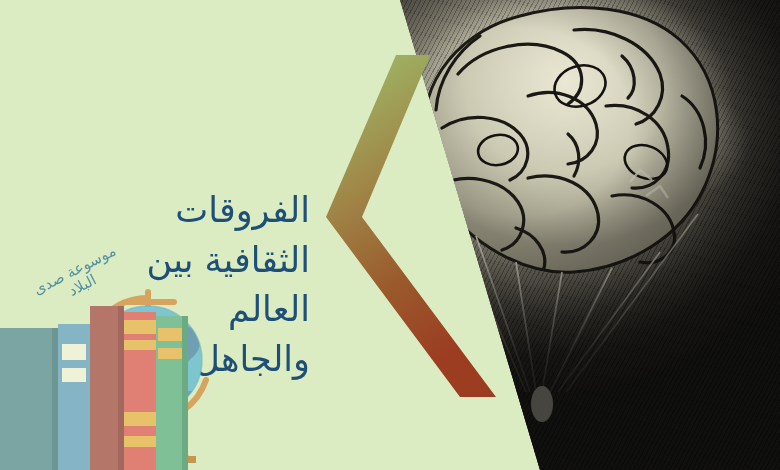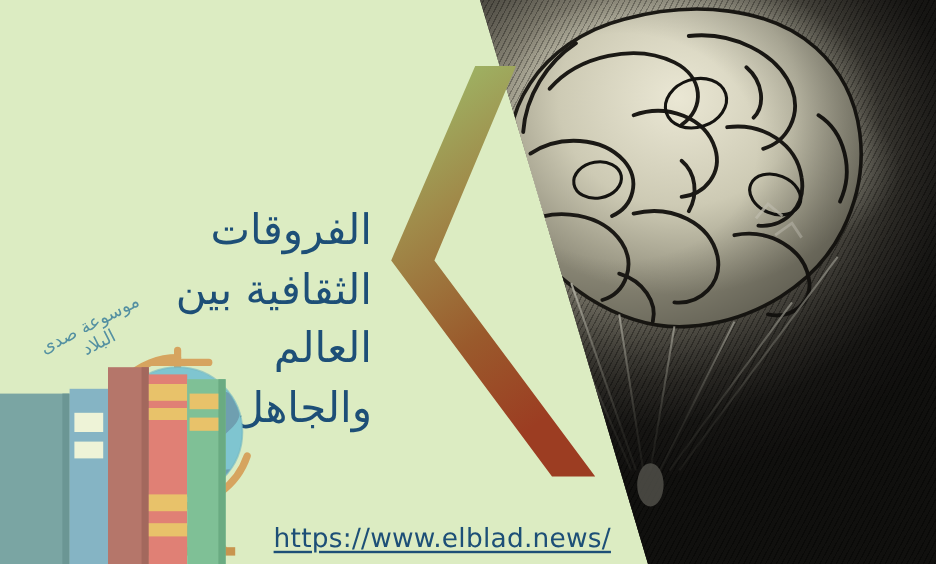--- a/index.html
+++ b/index.html
@@ -74,21 +74,21 @@
     left: 300px;
     top: 55px;
     width: 200px;
     height: 350px;
   }
 
   
   .headline {
     position: absolute;
     right: 470px;
-    top: 168px;
+    top: 186px;
     width: 260px;
     text-align: right;
     direction: rtl;
     color: #1d4f77;
     font-size: 35px;
     line-height: 1.42;
     font-weight: 400;
     white-space: pre-line;
     letter-spacing: 0px;
   }
@@ -215,21 +215,20 @@
       </linearGradient>
     </defs>
     <path d="M96 0 L 130 0 L 62 162 L 196 342 L 160 342 L 26 162 Z" fill="url(#chevGrad)"></path>
   </svg>
 
   <div class="headline">الفروقات
 الثقافية بين
 العالم
 والجاهل</div>
 
-  <a class="url" href="#">https://www.elblad.news/</a>
 
   <div class="watermark">موسوعة صدى
 البلاد</div>
 
   <svg class="illus" viewBox="0 0 250 182" aria-hidden="true">
     <defs>
       <clipPath id="globeClip">
           <circle cx="148" cy="72" r="54"></circle>
         </clipPath>
     </defs>

